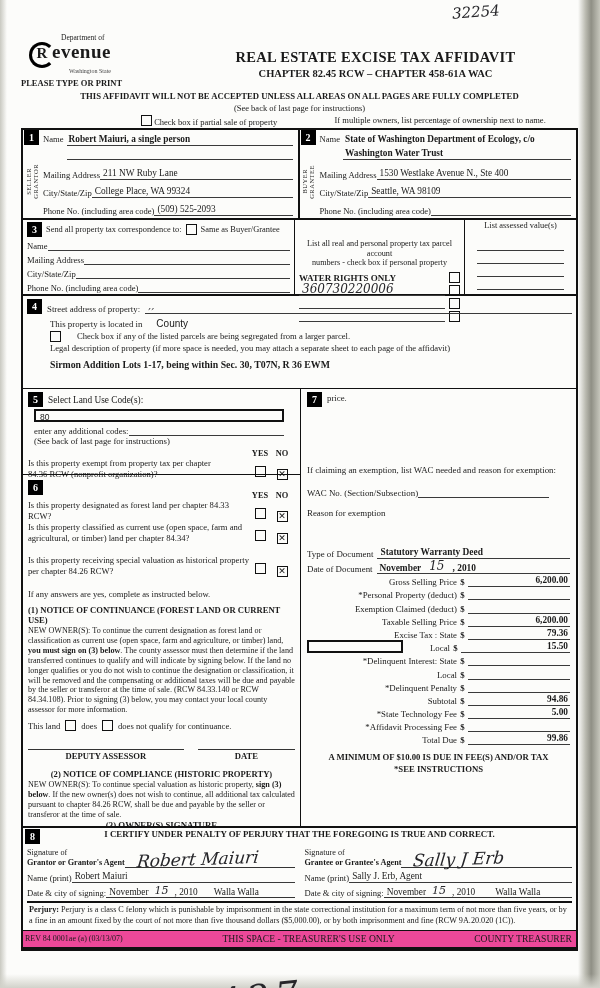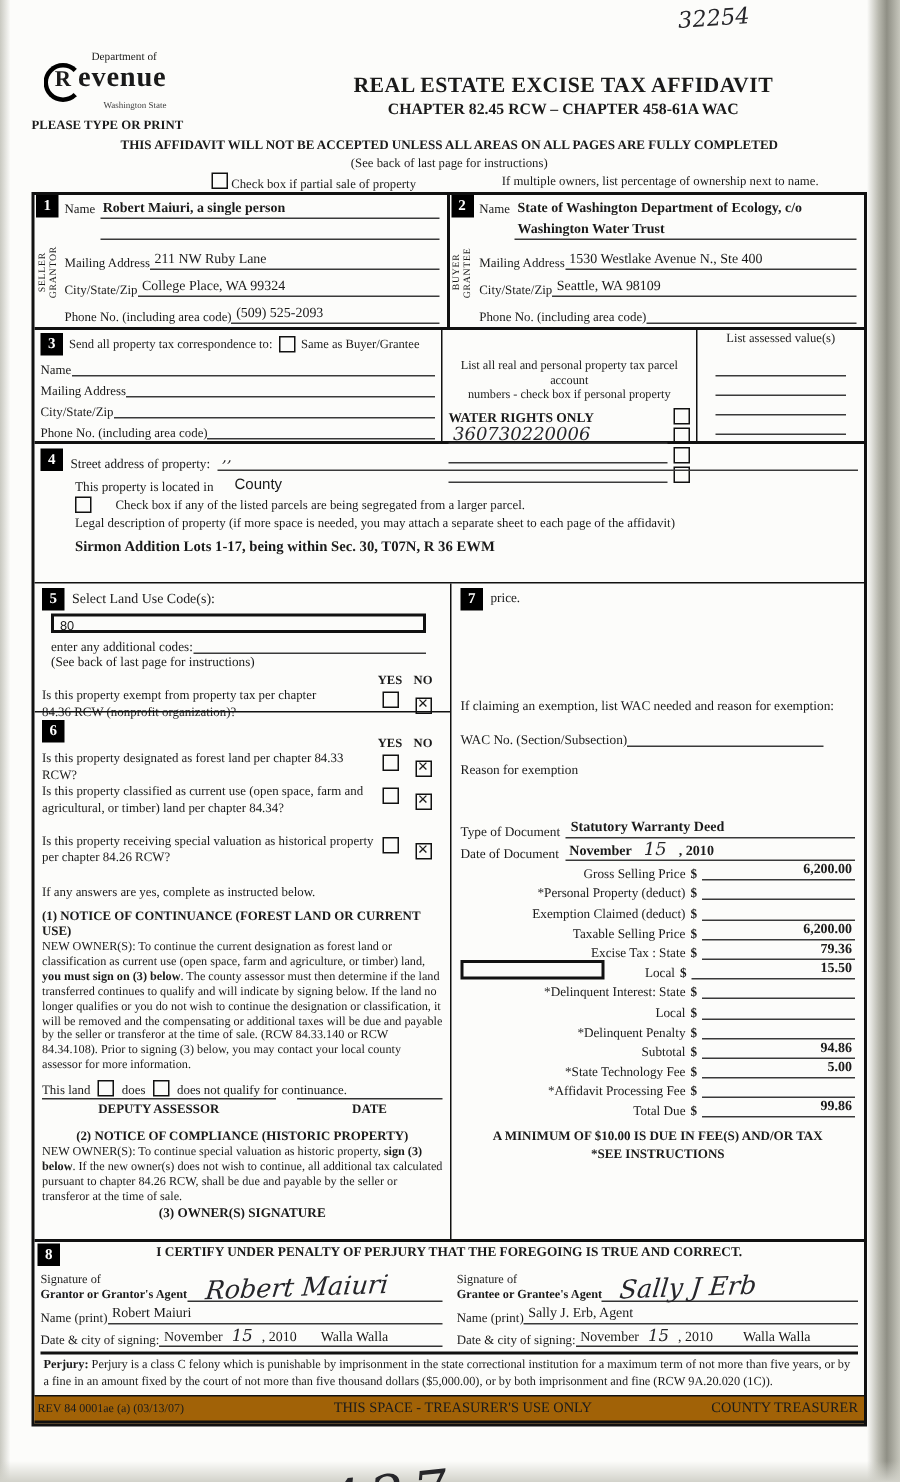--- a/index.html
+++ b/index.html
@@ -81,27 +81,27 @@
   .main{display:flex;height:437px;border-top:1px solid #111;}
   .mleft{width:278px;box-sizing:border-box;border-right:1px solid #111;overflow:hidden;}
   .mright{flex:1;overflow:hidden;padding:3px 6px 0 6px;}
   .sec5{height:86px;border-bottom:1px solid #111;padding:3px 5px;box-sizing:border-box;}
   .s5head{display:flex;align-items:center;gap:5px;font-size:9.3px;}
   .codebox{border:2px solid #111;width:250px;height:13px;margin:2px 0 0 6px;font-size:8.5px;line-height:13px;padding-left:4px;box-sizing:border-box;}
   .s5add{display:flex;align-items:flex-end;height:14px;margin-left:6px;font-size:8.8px;width:250px;}
   .s5see{margin-left:6px;font-size:8.8px;height:13px;}
   .yn-head{display:flex;justify-content:flex-end;font-size:8.4px;font-weight:bold;padding-right:2px;}
   .ycol,.ncol{width:22px;text-align:center;flex:0 0 auto;}
-  .qrow{display:flex;align-items:flex-start;padding-right:2px;}
+  .qrow{display:flex;align-items:flex-end;padding-right:2px;}
   .qtext{flex:1;font-size:8.6px;line-height:11px;}
   .sec6{padding:2px 5px;box-sizing:border-box;}
   .notice-title{font-size:8.6px;font-weight:bold;margin-top:6px;}
   .notice-body{font-size:8.15px;line-height:9.9px;text-align:left;margin-top:1px;}
   .qualify{display:flex;align-items:center;gap:5px;font-size:8.6px;margin-top:4px;height:13px;}
-  .sigline-row{display:flex;gap:14px;margin-top:0;}
+  .sigline-row{display:flex;gap:14px;margin-top:17px;}
   .sigline{border-top:1px solid #333;text-align:center;font-size:8.6px;font-weight:bold;padding-top:1px;}
   .sl-l{flex:1.6;} .sl-r{flex:1;}
   .center-b{text-align:center;font-size:8.8px;font-weight:bold;}
   
   .s7head{display:flex;gap:5px;}
   .s7txt{font-size:8.8px;line-height:12px;}
   .exempt{font-size:8.9px;margin-top:58px;}
   .wacrow{display:flex;align-items:flex-end;height:15px;margin-top:8px;font-size:8.9px;width:92%;}
   .reason{font-size:8.9px;margin-top:10px;}
   .typerow{display:flex;align-items:flex-end;height:15px;margin-top:26px;font-size:8.9px;}
@@ -123,21 +123,21 @@
   .sigrow{display:flex;align-items:flex-end;height:26px;}
   .siglbl{font-size:8.2px;line-height:10px;flex:0 0 auto;}
   .sigfill{flex:1;border-bottom:1px solid #333;position:relative;height:24px;}
   .sig{position:absolute;bottom:-2px;left:12px;font-size:17px;white-space:nowrap;transform:rotate(-2deg) skewX(-8deg);}
   .prow{display:flex;align-items:flex-end;height:15px;font-size:8.6px;}
   .drow{display:flex;align-items:flex-end;height:15px;font-size:8.6px;}
   .dfill{flex:1;border-bottom:1px solid #333;display:flex;align-items:flex-end;gap:6px;padding:0 3px;}
   .perjury{border-top:2px solid #111;margin-top:3px;font-size:8.2px;line-height:1.32;padding:2px 2px 3px 2px;}
   
   .footer{display:flex;align-items:center;border-top:1px solid #111;border-bottom:2px solid #111;height:16px;
-    background:#a16207;}
+    background:#ec4899;}
   .f-rev{width:170px;font-size:8px;padding-left:2px;}
   .f-center{flex:1;text-align:center;font-size:9.6px;}
   .f-right{width:150px;text-align:right;font-size:9.6px;padding-right:4px;}
   .treasurer-hw{margin:18px 0 0 75px;font-size:36px;transform:rotate(-6deg);letter-spacing:6px;}
   .uval{font-weight:normal;font-size:9.3px;}
 </style>
 </head>
 <body>
 
 <div class="page">

